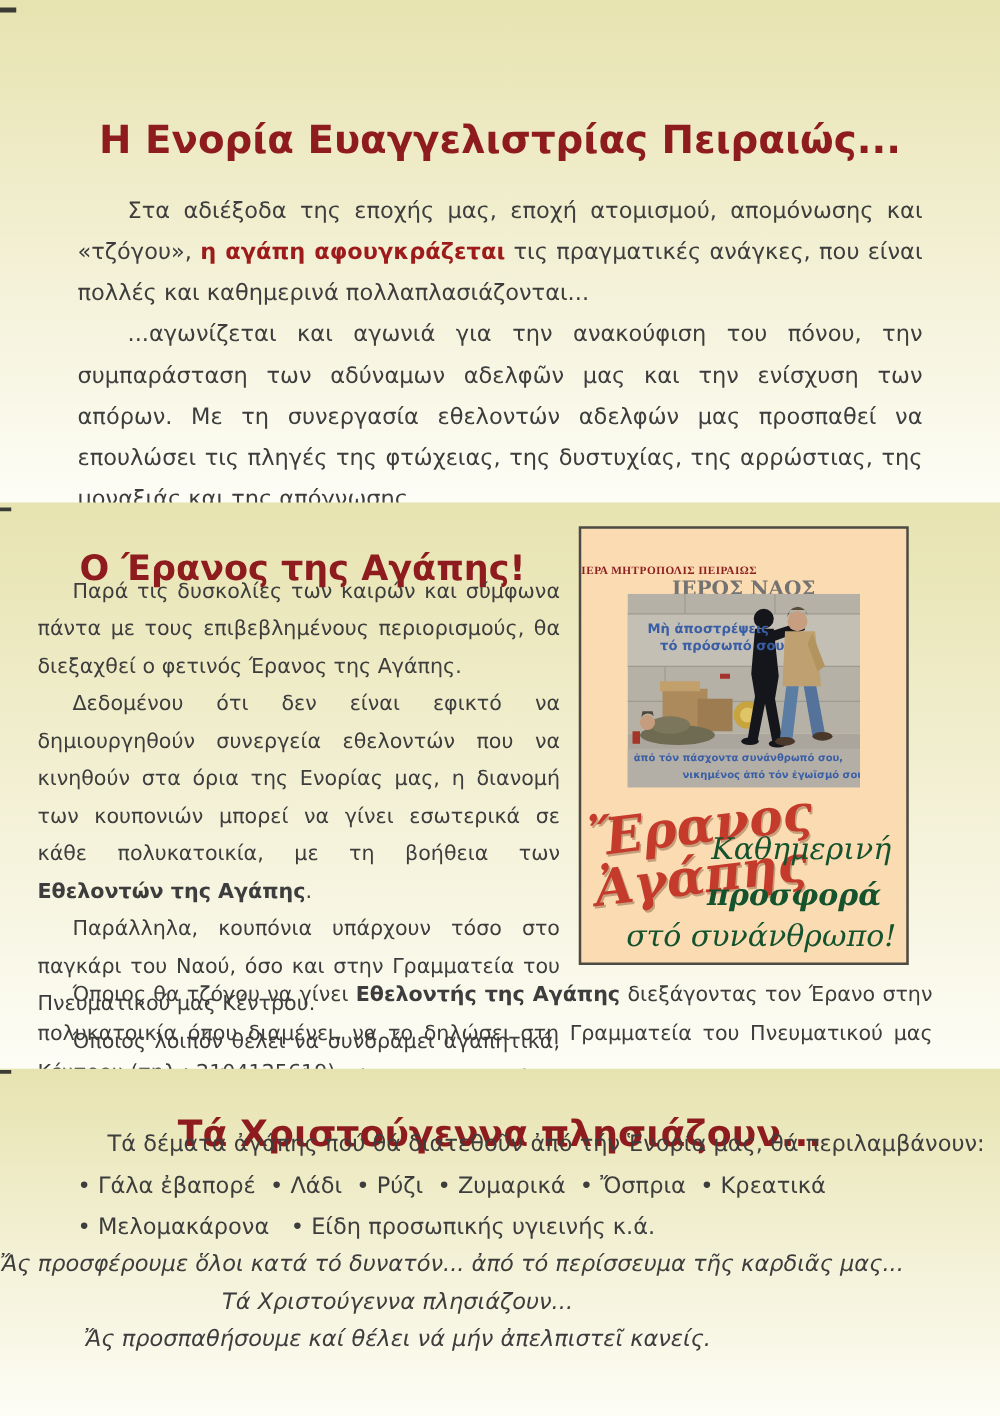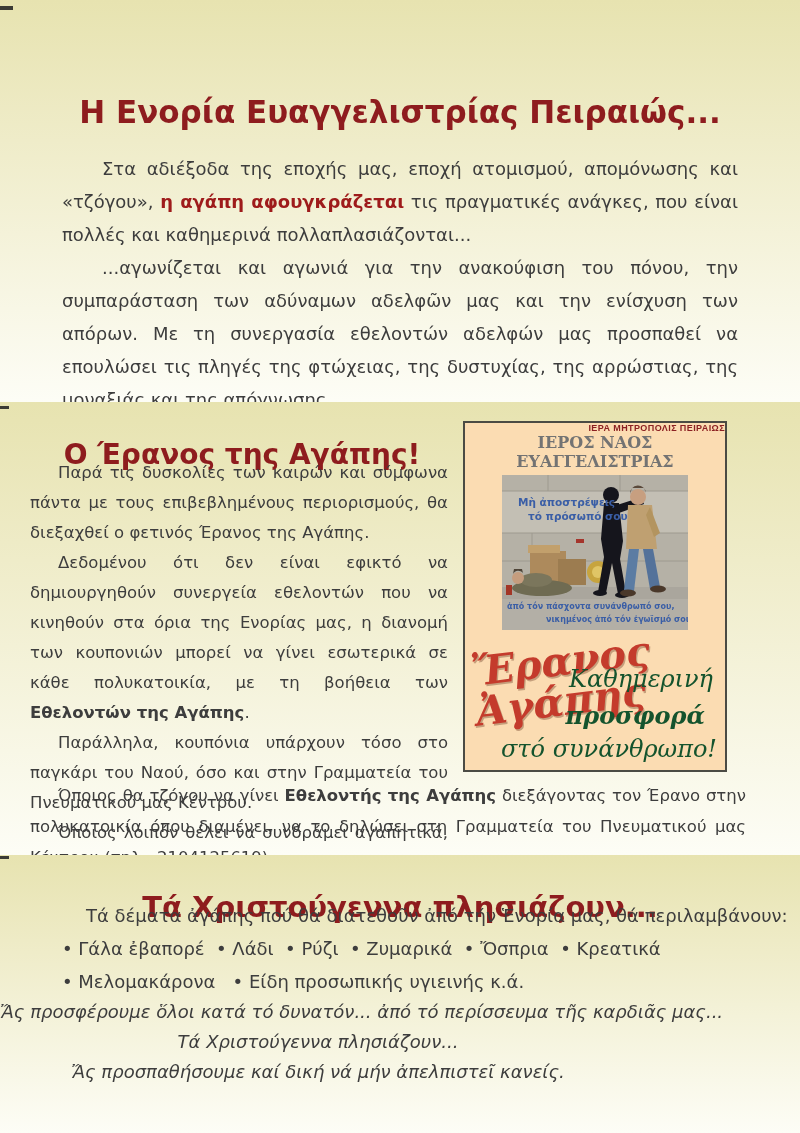--- a/index.html
+++ b/index.html
@@ -25,21 +25,21 @@
   
   #s2-title{position:absolute;top:12px;left:30px;width:424px;font-size:28px;line-height:36px;text-align:center;}
   #s2-col{position:absolute;top:56px;left:30px;width:418px;font-size:16.5px;line-height:30px;text-align:justify;}
   #s2-col .para{text-indent:28px;}
   #s2-wide{position:absolute;top:378px;left:30px;width:716px;font-size:16.5px;line-height:31px;text-align:justify;}
   #s2-wide .para{text-indent:28px;}
 
   
   #poster{position:absolute;top:19px;left:463px;width:264px;height:351px;
     background:#fbdcb2;border:2px solid #4b4b44;box-sizing:border-box;}
-  .poster-line1{margin-top:0;text-align:right;font-family:Liberation Sans, sans-serif;
+  .poster-line1{margin-top:28px;text-align:left;font-family:Liberation Serif, serif;
     font-weight:bold;font-size:9px;letter-spacing:.4px;color:#8c2022;}
   .poster-line2{text-align:center;font-family:"DejaVu Serif",serif;
     font-weight:bold;font-size:16px;color:#737373;}
   #poster-photo{position:absolute;top:52px;left:37px;width:186px;height:155px;}
   #poster-big{position:absolute;top:218px;left:8px;transform:rotate(-7deg);
     font-family:"DejaVu Serif",serif;font-style:italic;font-weight:bold;
     font-size:40px;line-height:40px;color:#c43b2c;text-shadow:1px 2px 0 rgba(96,46,24,.35);}
   .poster-side{position:absolute;font-family:"DejaVu Serif",serif;font-style:italic;
     font-size:24px;color:#14532d;white-space:nowrap;}
   #poster-side1{top:242px;right:12px;}
@@ -162,18 +162,18 @@
   </div>
 </div>
 
 <div class="section" id="sec3">
   <h2 class="red-title" id="s3-title">Τά Χριστούγεννα πλησιάζουν...</h2>
   <div class="s3-line" id="s3-row1">• Γάλα ἐβαπορέ &nbsp;• Λάδι &nbsp;• Ρύζι &nbsp;• Ζυμαρικά &nbsp;• Ὄσπρια &nbsp;• Κρεατικά</div>
   <div class="s3-line" id="s3-intro">Τά δέματα ἀγάπης πού θά διατεθοῦν ἀπό τήν Ἑνορία μας, θά περιλαμβάνουν:</div>
   <div class="s3-line" id="s3-row2">• Μελομακάρονα &nbsp;&nbsp;• Είδη προσωπικής υγιεινής κ.ά.</div>
   <div class="s3-italic" id="s3-it1">Ἄς προσφέρουμε ὅλοι κατά τό δυνατόν... ἀπό τό περίσσευμα τῆς καρδιᾶς μας...</div>
   <div class="s3-italic" id="s3-it2">Τά Χριστούγεννα πλησιάζουν...</div>
-  <div class="s3-italic" id="s3-it3">Ἄς προσπαθήσουμε καί δική νά μήν ἀπελπιστεῖ κανείς.</div>
+  <div class="s3-italic" id="s3-it3">Ἄς προσπαθήσουμε καί θέλει νά μήν ἀπελπιστεῖ κανείς.</div>
 </div>
 
 <div class="crop-mark" style="top:6px;width:13px;height:4px;"></div>
 <div class="crop-mark" style="top:406px;width:9px;height:3px;"></div>
 <div class="crop-mark" style="top:856px;width:9px;height:3px;"></div>
 
 </body></html>

